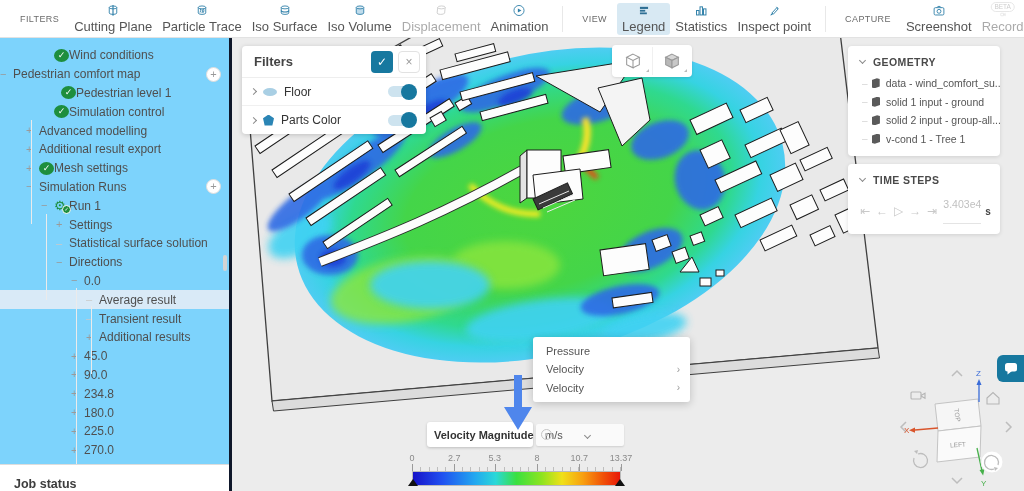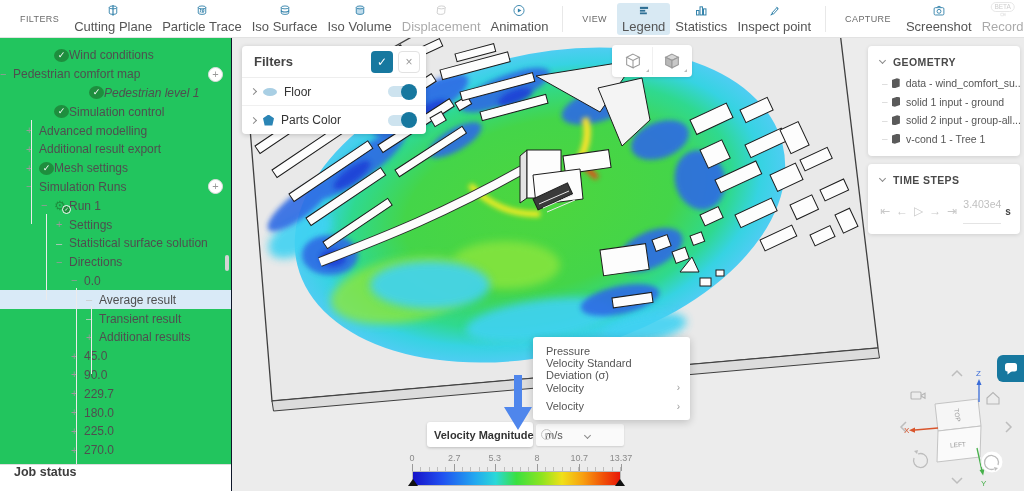--- a/index.html
+++ b/index.html
@@ -16,22 +16,22 @@
     height:32px; padding:1px 5px; gap:2px; position:relative; cursor:pointer; flex:0 0 auto; }
   .tbtn .tlabel { font-size:13px; color:#555; white-space:nowrap; }
   .tbtn.active { background:#d8e9f3; border-radius:3px; }
   .tbtn.disabled { opacity:.5; filter:grayscale(1); }
   .beta { position:absolute; top:-1px; left:50%; transform:translateX(-50%);
     font-size:6.5px; color:#9a9a9a; border:1px solid #cfcfcf; border-radius:5px;
     padding:0 3px; background:#fff; line-height:8px; }
   .tbtn.has-badge { padding-top:9px; }
 
   
-  .sidebar { position:absolute; left:0; top:38px; width:232px; bottom:0; background:#22c55e;
-    border-right:1px solid #0f172a; z-index:20; }
+  .sidebar { position:absolute; left:0; top:38px; width:232px; bottom:0; background:#7dd3fc;
+    border-right:3px solid #0f172a; z-index:20; }
   .tree { position:absolute; left:0; top:0; right:0; bottom:27px; padding-top:8px; overflow:hidden; }
   .trow { height:18.8px; display:flex; align-items:center; font-size:12px; color:#4f4f4f; cursor:pointer; }
   .trow.selected { background:#d9eaf7; }
   .exp { width:13px; flex:0 0 13px; color:#9a9a9a; font-size:11px; line-height:11px; }
   .expander-plus::before { content:"+"; }
   .expander-minus::before { content:"\2212"; }
   .expander-dash::before { content:"\2013"; color:#c9c9c9; }
   .ticn { flex:0 0 15px; height:13px; position:relative; }
   .icon-check { width:13px; height:13px; border-radius:50%; background:#1e8e3e; color:#fff;
     font-size:9px; line-height:13px; text-align:center; }
@@ -40,21 +40,21 @@
   .icon-run::before { content:"\2699"; }
   .icon-run::after { content:"\2713"; position:absolute; right:-2px; bottom:-2px; width:7px; height:7px;
     background:#1e8e3e; color:#fff; border-radius:50%; font-size:5px; line-height:7px; text-align:center;
     border:1px solid #fff; }
   .tlbl { white-space:nowrap; }
   .addbtn { margin-left:auto; margin-right:8px; width:15px; height:15px; border:1px solid #ddd;
     border-radius:50%; color:#999; font-size:11px; line-height:13px; text-align:center; background:#fff; }
   .guide { position:absolute; width:1px; background:#ebebeb; }
   .sb-scroll { position:absolute; right:2px; top:217px; width:4px; height:16px; background:#d4d4d4; border-radius:2px; }
   .jobstatus { position:absolute; left:0; bottom:0; width:100%; height:27px; border-top:1px solid #ddd;
-    background:#fff; display:flex; align-items:flex-start; padding-left:14px; font-size:12.5px; color:#3d3d3d; font-weight:bold; }
+    background:#fff; display:flex; align-items:flex-end; padding-left:14px; font-size:12.5px; color:#3d3d3d; font-weight:bold; }
 
   
   .viewport { position:absolute; left:232px; top:38px; right:0; bottom:0; background:#ececec; overflow:hidden; }
   svg.scene { position:absolute; left:0; top:0; width:792px; height:453px; }
 
   
   .fpanel { position:absolute; left:10px; top:8px; width:184px; background:#fff; border-radius:4px;
     box-shadow:0 1px 5px rgba(0,0,0,.18); z-index:10; }
   .fhead { display:flex; align-items:center; height:32px; padding:0 6px 0 12px; border-bottom:1px solid #eee; }
   .ftitle { font-size:13px; color:#444; font-weight:bold; flex:1; }
@@ -76,21 +76,21 @@
 
   
   .vmodes { position:absolute; left:380px; top:7px; background:#fff; border-radius:4px;
     box-shadow:0 1px 3px rgba(0,0,0,.12); display:flex; padding:2px; z-index:5; }
   .vmode { width:38px; height:28px; display:flex; align-items:center; justify-content:center; cursor:pointer; position:relative; }
   .vmode + .vmode { border-left:1px solid #f0f0f0; }
   .vmode .corner { position:absolute; right:3px; bottom:3px; width:0; height:0;
     border-left:3px solid transparent; border-bottom:3px solid #bbb; }
 
   
-  .rpanel { position:absolute; right:4px; top:8px; width:152px; z-index:10; }
+  .rpanel { position:absolute; right:24px; top:8px; width:152px; z-index:10; }
   .card { background:#fff; border-radius:4px; box-shadow:0 1px 4px rgba(0,0,0,.12); margin-bottom:8px; padding:8px 0 8px 0; }
   .chead { display:flex; align-items:center; padding:2px 10px 6px 12px; cursor:pointer; }
   .chev-d { width:5px; height:5px; border-right:1.4px solid #8a8a8a; border-bottom:1.4px solid #8a8a8a;
     transform:rotate(45deg); margin-right:8px; margin-top:-3px; flex:0 0 auto; }
   .ctitle { font-size:10.5px; font-weight:bold; color:#4a4a4a; letter-spacing:.4px; }
   .gitem { display:flex; align-items:center; height:18.5px; padding-left:14px; font-size:10.5px; color:#555; cursor:pointer; }
   .gdash { color:#d5d5d5; width:10px; font-size:10px; }
   .gicn { width:8px; height:10px; background:#5a5a5a; margin-right:6px; flex:0 0 auto;
     clip-path:polygon(0 18%,65% 0,100% 8%,100% 82%,35% 100%,0 92%); }
   .glabel { white-space:nowrap; overflow:hidden; }
@@ -293,21 +293,21 @@
 
       </div>
 
       <div class="trow" style="">
         <span class="exp expander-minus"></span>
 
         <span class="tlbl">Pedestrian comfort map</span>
         <span class="addbtn">+</span>
       </div>
 
-      <div class="trow" style="padding-left: 76px; font-style: italic;">
+      <div class="trow" style="padding-left: 48px;">
         <span class="exp"></span>
         <span class="ticn icon-check"></span>
         <span class="tlbl">Pedestrian level 1</span>
 
       </div>
 
       <div class="trow" style="padding-left: 41px;">
         <span class="exp"></span>
         <span class="ticn icon-check"></span>
         <span class="tlbl">Simulation control</span>
@@ -408,21 +408,21 @@
       <div class="trow" style="padding-left: 71px;">
         <span class="exp expander-plus"></span>
 
         <span class="tlbl">90.0</span>
 
       </div>
 
       <div class="trow" style="padding-left: 71px;">
         <span class="exp expander-plus"></span>
 
-        <span class="tlbl">229.7</span>
+        <span class="tlbl">234.8</span>
 
       </div>
 
       <div class="trow" style="padding-left: 71px;">
         <span class="exp expander-plus"></span>
 
         <span class="tlbl">180.0</span>
 
       </div>
 
@@ -666,24 +666,20 @@
     </div>
   </div>
 
   <div class="dmenu">
 
       <div class="mitem">
         <span>Pressure</span>
 
       </div>
 
-      <div class="mitem">
-        <span>Velocity Standard Deviation (σ)</span>
-
-      </div>
 
       <div class="mitem">
         <span>Velocity</span>
         <span class="mchev">›</span>
       </div>
 
 
       <div class="mitem">
         <span>Velocity</span>
         <span class="mchev">›</span>

